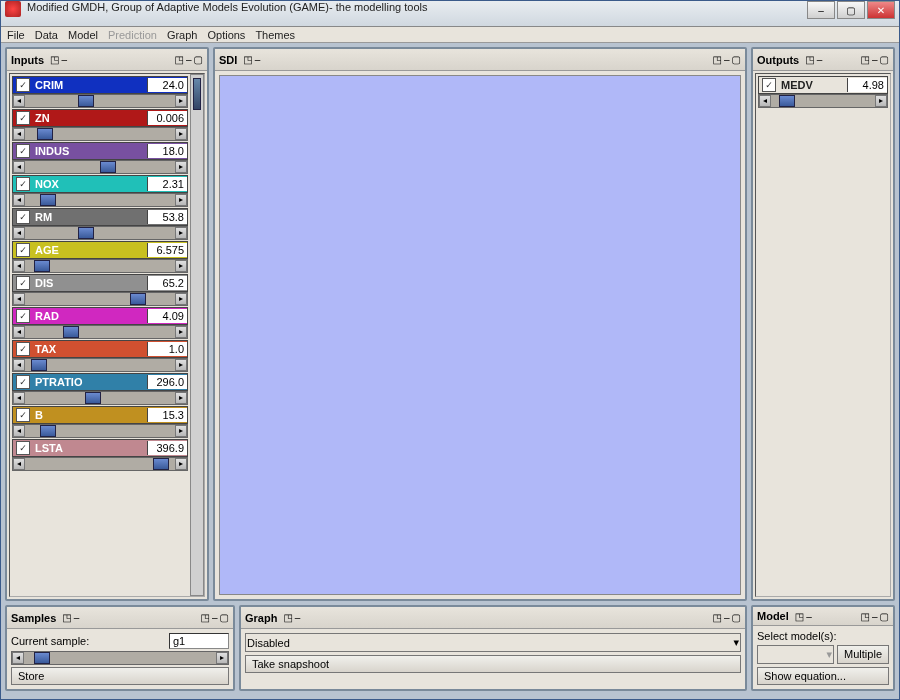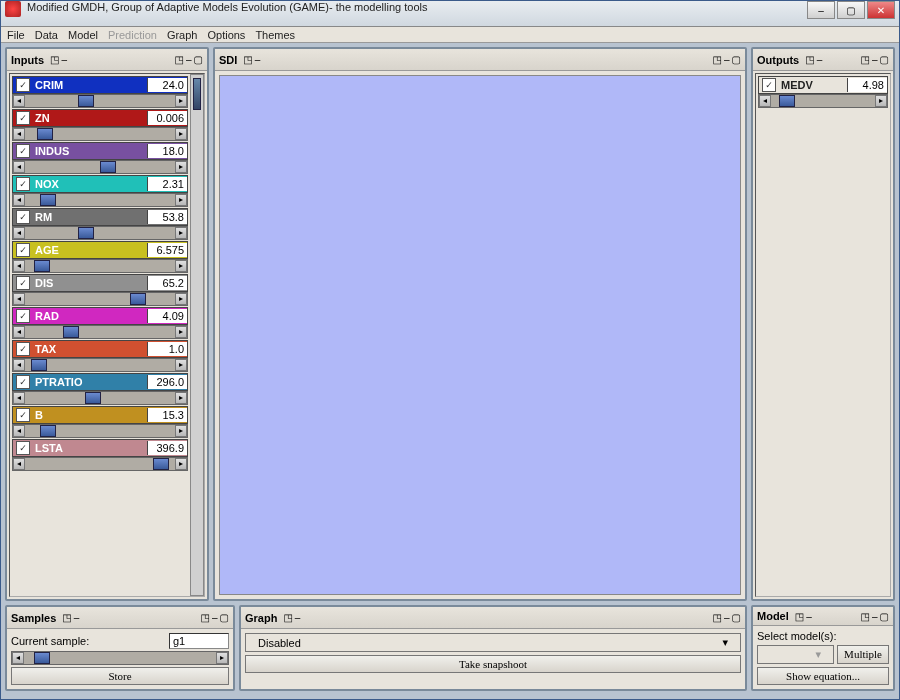--- a/index.html
+++ b/index.html
@@ -40,23 +40,23 @@
 .slider { height: 14px; border: 1px solid #666; background: #c8c4bc; display: flex; align-items: center; }
 .slbtn { width: 12px; height: 100%; background: linear-gradient(#e0e0e0,#b8b8b8); border: 1px solid #777; text-align: center; font-size: 8px; line-height: 10px; cursor: pointer; }
 .sltrack { flex: 1; height: 100%; background: #b0aca4; position: relative; }
 .slthumb { position: absolute; top: 0; width: 16px; height: 100%; background: linear-gradient(#6a8ad0,#3a5a9a); border: 1px solid #224; }
 .featsel { border-top: 1px dashed #888; padding: 2px 4px; font-size: 10px; }
 .sdi-area { flex: 1; margin: 2px; background: #b0b8f8; border: 1px solid #888; }
 .samplebody { padding: 4px; display: flex; flex-direction: column; gap: 2px; }
 .srow { display: flex; align-items: center; gap: 8px; }
 .srow label { flex: 1; }
 .txtfield { border: 1px inset #888; background: #fff; padding: 1px 3px; width: 60px; }
-.btn { border: 1px solid #777; background: linear-gradient(#f0f0ec,#d8d4cc); text-align: center; padding: 2px 6px; cursor: pointer; font-family: Liberation Serif, serif; }
+.btn { border: 1px solid #777; background: linear-gradient(#f0f0ec,#d8d4cc); padding: 2px 6px; cursor: pointer; }
 .graphbody { padding: 4px; display: flex; flex-direction: column; gap: 3px; }
-.combo { border: 1px solid #777; background: #e8e4dc; padding: 2px 12px; display: flex; justify-content: space-between; align-items: center; cursor: pointer; }
+.combo { border: 1px solid #777; background: #e8e4dc; padding: 2px 1px; display: flex; justify-content: space-between; align-items: center; cursor: pointer; }
 .modelbody { padding: 4px; display: flex; flex-direction: column; gap: 3px; }
 .mrow { display: flex; gap: 3px; }
 .mrow .combo { flex: 1; color: #999; }
 </style>
 </head>
 <body>
 
 <div class="titlebar">
   <div class="java-icon"></div>
   <span class="title">Modified GMDH, Group of Adaptive Models Evolution (GAME)- the modelling tools</span>

